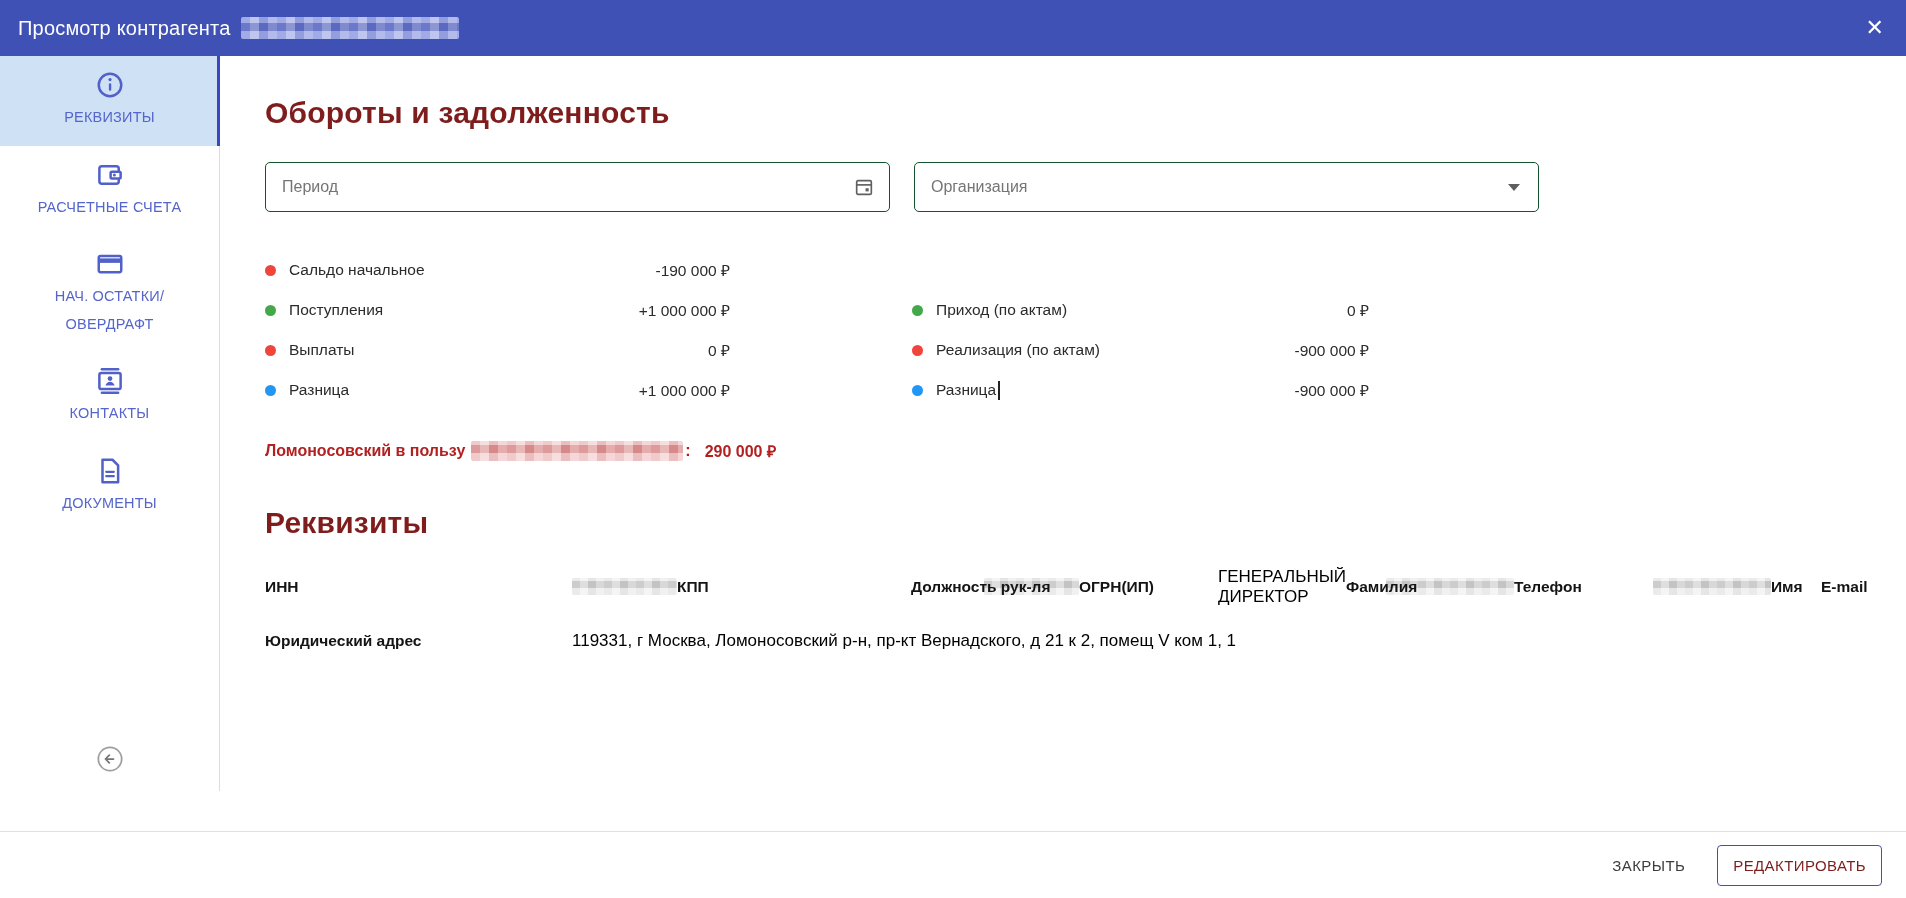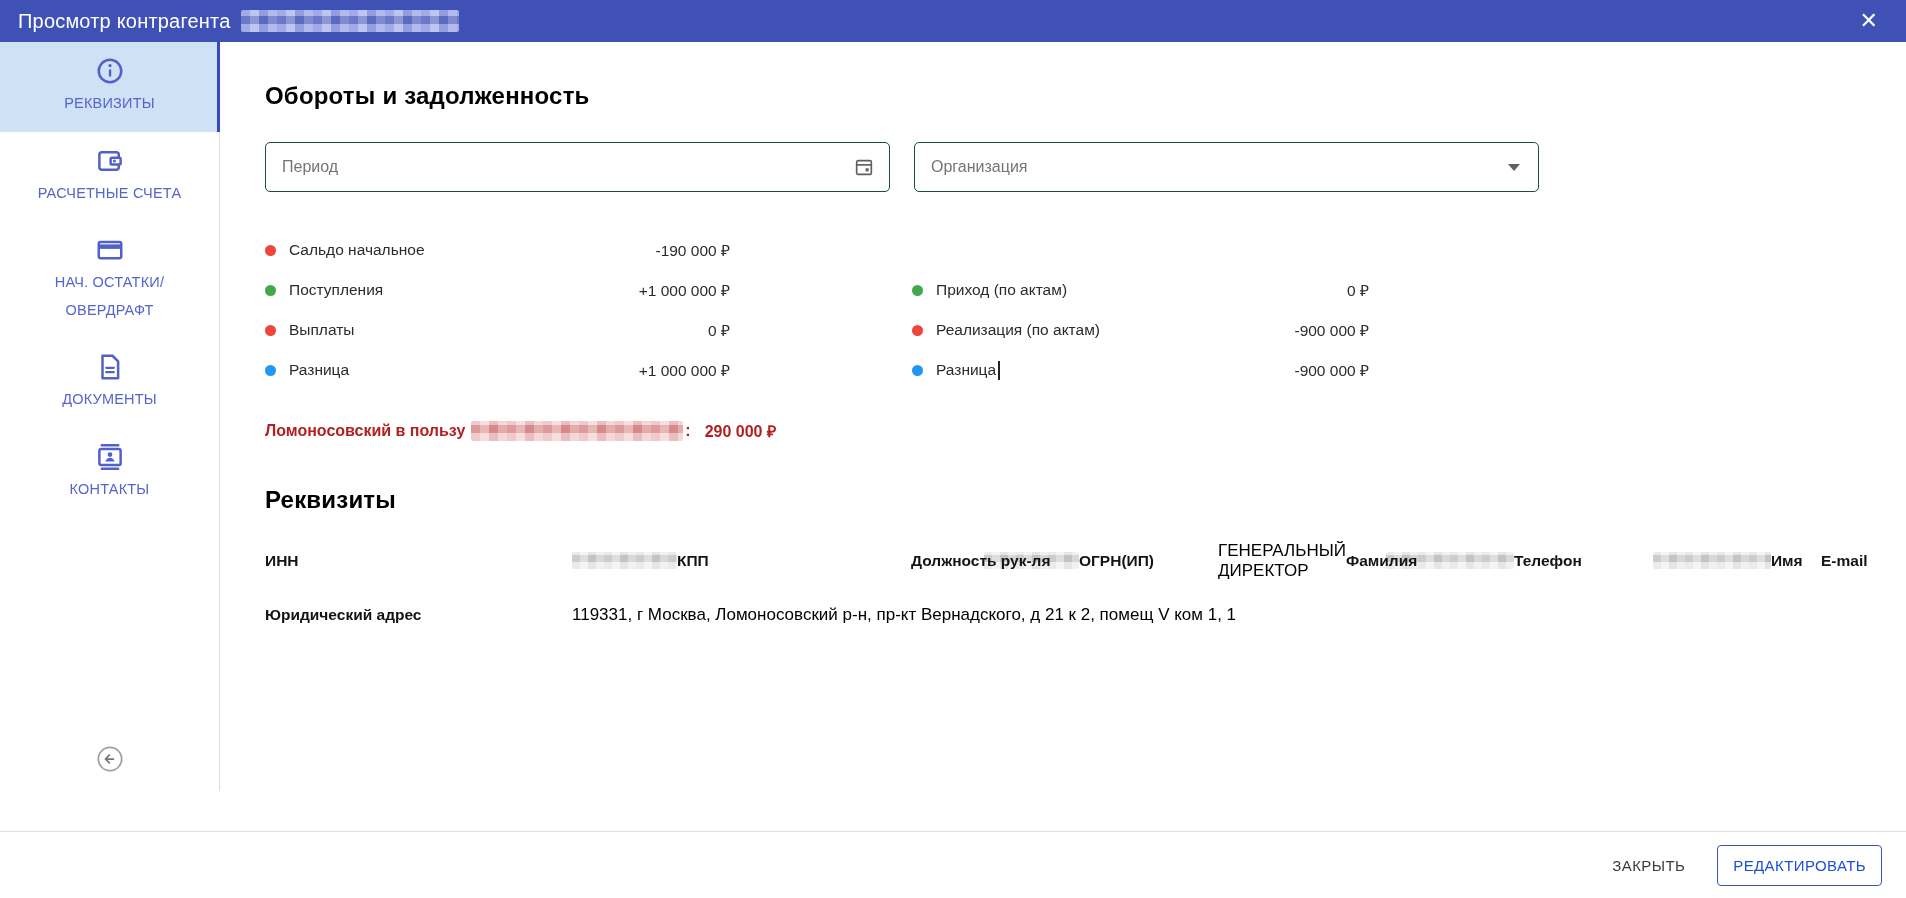--- a/index.html
+++ b/index.html
@@ -1,21 +1,21 @@
 <!DOCTYPE html>
 <html><head>
 <meta charset="utf-8">
 <style>
   * { margin:0; padding:0; box-sizing:border-box; }
   html,body { width:1906px; height:898px; overflow:hidden; }
   body { font-family:"Liberation Sans", sans-serif; background:#fff; color:#212121; }
   .app { width:1906px; height:898px; display:flex; flex-direction:column; }
 
   
-  .hdr { height:42px; background:#3f51b5; display:flex; align-items:center; padding:0 22px 0 18px; flex:0 0 auto; }
+  .hdr { height:56px; background:#3f51b5; display:flex; align-items:center; padding:0 16px 0 18px; flex:0 0 auto; }
   .hdr-title { color:#fff; font-size:20px; font-weight:400; letter-spacing:.2px; white-space:nowrap; }
   .hdr-redact { width:218px; height:22px; margin-left:10px; border-radius:2px;
     background:
       repeating-linear-gradient(0deg, rgba(255,255,255,.28) 0 8px, rgba(30,40,110,.18) 8px 16px),
       repeating-linear-gradient(90deg, #7d8ade 0 9px, #a5afe9 9px 18px, #6a78d3 18px 27px, #95a0e4 27px 36px);
   }
   .hdr-close { margin-left:auto; color:#fff; font-size:22px; line-height:1; cursor:pointer; padding:4px 6px; }
 
   
   .bodyrow { flex:1 1 auto; display:flex; min-height:0; }
@@ -27,21 +27,21 @@
   .side-item .icn { width:30px; height:30px; color:#5161c9; }
   .side-item .icn svg { width:30px; height:30px; display:block; }
   .side-label { font-size:14.5px; line-height:1.9; letter-spacing:.2px; margin-top:4px; }
   .side-item.selected { background:#cfe2f5; }
   .side-item.selected::after { content:""; position:absolute; right:-1px; top:0; bottom:0; width:3px; background:#3848c2; }
   .side-back { position:absolute; bottom:18px; left:50%; transform:translateX(-50%); width:28px; height:28px; cursor:pointer; }
   .side-back svg { width:28px; height:28px; display:block; }
 
   
   .content { flex:1 1 auto; padding:0 30px 0 45px; overflow:hidden; position:relative; }
-  .h-blue { color:#000000; font-size:24px; font-weight:bold; letter-spacing:.2px; }
+  .h-blue { color:#7f1d1d; font-size:30px; font-weight:bold; letter-spacing:.2px; }
   .h1 { margin-top:40px; }
   .h2 { margin-top:44px; }
 
   
   .filters { margin-top:32px; display:flex; gap:24px; }
   .field { width:625px; height:50px; border:1px solid #14532d; border-radius:5px; display:flex; align-items:center; padding:0 14px 0 16px; background:#fff; }
   .field input { border:none; outline:none; flex:1; font-size:16px; font-family:inherit; color:#212121; background:transparent; }
   .field input::placeholder { color:#757575; opacity:1; }
   .field .ficn { width:22px; height:22px; color:#5f5f5f; flex:0 0 auto; cursor:pointer; }
   .field .ficn svg { width:22px; height:22px; display:block; }
@@ -79,21 +79,21 @@
   .req-redact { height:17px; border-radius:2px;
     background:
       repeating-linear-gradient(0deg, rgba(255,255,255,.5) 0 7px, rgba(120,120,120,.10) 7px 14px),
       repeating-linear-gradient(90deg, #d6d6d6 0 8px, #eaeaea 8px 16px, #cccccc 16px 24px, #e3e3e3 24px 32px);
   }
   .addr-row { margin-top:13px; }
 
   
   .ftr { height:67px; flex:0 0 auto; border-top:1px solid #e0e0e0; display:flex; align-items:center; justify-content:flex-end; padding-right:24px; gap:28px; background:#fff;margin-top:40px; }
   .btn-text { font-size:15px; color:#3c3c3c; letter-spacing:.4px; cursor:pointer; background:none; border:none; font-family:inherit; padding:8px 4px; }
-  .btn-outline { font-size:15px; color:#1d4ed8; letter-spacing:.4px; cursor:pointer; background:#fff; border:1px solid #3f51b5; border-radius:4px; font-family:inherit; padding:11px 15px; }
+  .btn-outline { font-size:15px; color:#7f1d1d; letter-spacing:.4px; cursor:pointer; background:#fff; border:1px solid #3f51b5; border-radius:4px; font-family:inherit; padding:11px 15px; }
 </style>
 </head>
 <body>
 
 <div class="app">
 
   <div class="hdr">
     <span class="hdr-title">Просмотр контрагента</span>
     <span class="hdr-redact"></span>
     <span class="hdr-close">✕</span>
@@ -128,37 +128,37 @@
               <svg viewBox="0 0 24 24">
                 <rect x="3" y="5.5" width="18" height="13" rx="1.5" fill="none" stroke="currentColor" stroke-width="2"></rect>
                 <rect x="3" y="7.5" width="18" height="3.6" fill="currentColor"></rect>
               </svg>
             </span>
             <div class="side-label">НАЧ. ОСТАТКИ/ ОВЕРДРАФТ</div>
           </div>
           <div class="side-item">
             <span class="icn">
               <svg viewBox="0 0 24 24">
-                <path d="M6 3h8l4.5 4.5V21H6z" fill="none" stroke="currentColor" stroke-width="2" stroke-linejoin="round"></path>
-                <path d="M9 12.6h6M9 16.1h6" stroke="currentColor" stroke-width="1.8" stroke-linecap="round"></path>
-              </svg>
-            </span>
-            <div class="side-label">ДОКУМЕНТЫ</div>
-          </div>
-          <div class="side-item">
-            <span class="icn">
-              <svg viewBox="0 0 24 24">
                 <path d="M5.5 2.6h13" stroke="currentColor" stroke-width="2" stroke-linecap="round"></path>
                 <path d="M5.5 21.4h13" stroke="currentColor" stroke-width="2" stroke-linecap="round"></path>
                 <rect x="3.5" y="5.6" width="17" height="12.8" rx="1.5" fill="none" stroke="currentColor" stroke-width="2"></rect>
                 <circle cx="12" cy="10" r="1.9" fill="currentColor"></circle>
                 <path d="M8.3 15.6c.6-2.1 2.1-3.1 3.7-3.1s3.1 1 3.7 3.1z" fill="currentColor"></path>
               </svg>
             </span>
             <div class="side-label">КОНТАКТЫ</div>
+          </div>
+          <div class="side-item">
+            <span class="icn">
+              <svg viewBox="0 0 24 24">
+                <path d="M6 3h8l4.5 4.5V21H6z" fill="none" stroke="currentColor" stroke-width="2" stroke-linejoin="round"></path>
+                <path d="M9 12.6h6M9 16.1h6" stroke="currentColor" stroke-width="1.8" stroke-linecap="round"></path>
+              </svg>
+            </span>
+            <div class="side-label">ДОКУМЕНТЫ</div>
           </div>
         </div>
       <div class="side-back">
         <svg viewBox="0 0 24 24">
             <circle cx="12" cy="12" r="10" fill="none" stroke="#9e9e9e" stroke-width="1.5"></circle>
             <path d="M15 12H8.6M11.4 8.7L8.1 12l3.3 3.3" fill="none" stroke="#757575" stroke-width="1.5" stroke-linecap="round" stroke-linejoin="round"></path>
           </svg>
       </div>
     </div>
 

